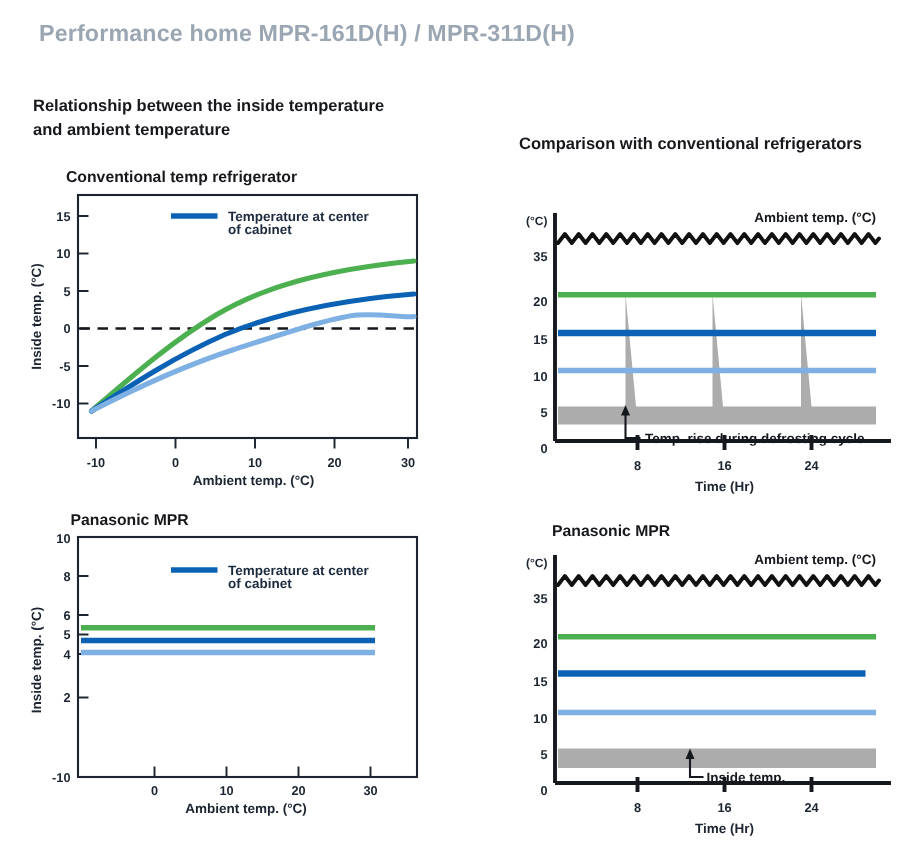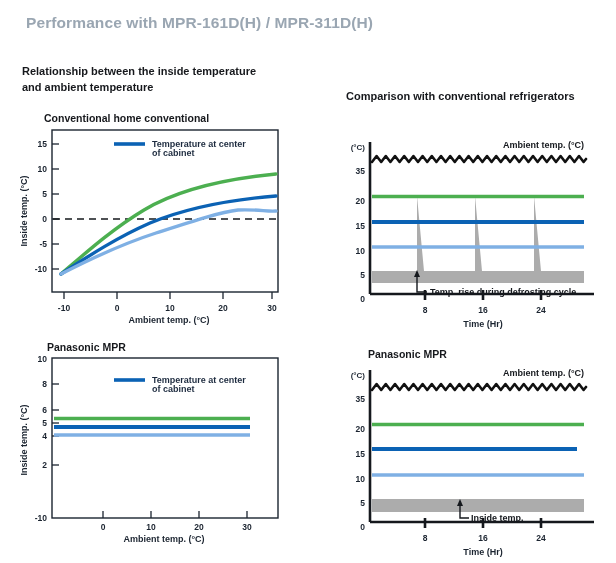--- a/index.html
+++ b/index.html
@@ -35,27 +35,27 @@
   .axtitle{font-family:"Liberation Sans","DejaVu Sans",sans-serif;font-size:9px;fill:#1b2430;font-weight:bold;}
   .legtext{font-family:"Liberation Sans","DejaVu Sans",sans-serif;font-size:9px;fill:#1d2b3f;font-weight:bold;}
   .annot{font-family:"Liberation Sans","DejaVu Sans",sans-serif;font-size:9px;fill:#15181d;font-weight:bold;}
   .unit{font-family:"Liberation Sans","DejaVu Sans",sans-serif;font-size:8px;fill:#1b2430;font-weight:bold;}
 </style>
 </head>
 <body>
 
 <div class="page">
 
-  <div class="page-title">Performance with MPR-161D(H) / MPR-311D(H)</div>
+  <div class="page-title">Performance home MPR-161D(H) / MPR-311D(H)</div>
 
   <div class="section-head sec-right">Comparison with conventional refrigerators</div>
   <div class="section-head sec-left">Relationship between the inside temperature
 and ambient temperature</div>
 
-  <div class="chart-title" style="left:44px;top:112px;">Conventional home conventional</div>
+  <div class="chart-title" style="left:44px;top:112px;">Conventional temp refrigerator</div>
   <div class="panel" style="left:14px;top:124px;">
     <svg width="275" height="200" viewBox="0 0 275 200">
 
       <rect x="38" y="6" width="226" height="162" fill="#ffffff" stroke="#1b2430" stroke-width="1.4"></rect>
 
       <g>
         <line x1="38" y1="20" x2="45" y2="20" stroke="#1b2430" stroke-width="1.3"></line>
         <line x1="38" y1="45" x2="45" y2="45" stroke="#1b2430" stroke-width="1.3"></line>
         <line x1="38" y1="70" x2="45" y2="70" stroke="#1b2430" stroke-width="1.3"></line>
         <line x1="38" y1="95" x2="45" y2="95" stroke="#1b2430" stroke-width="1.3"></line>

